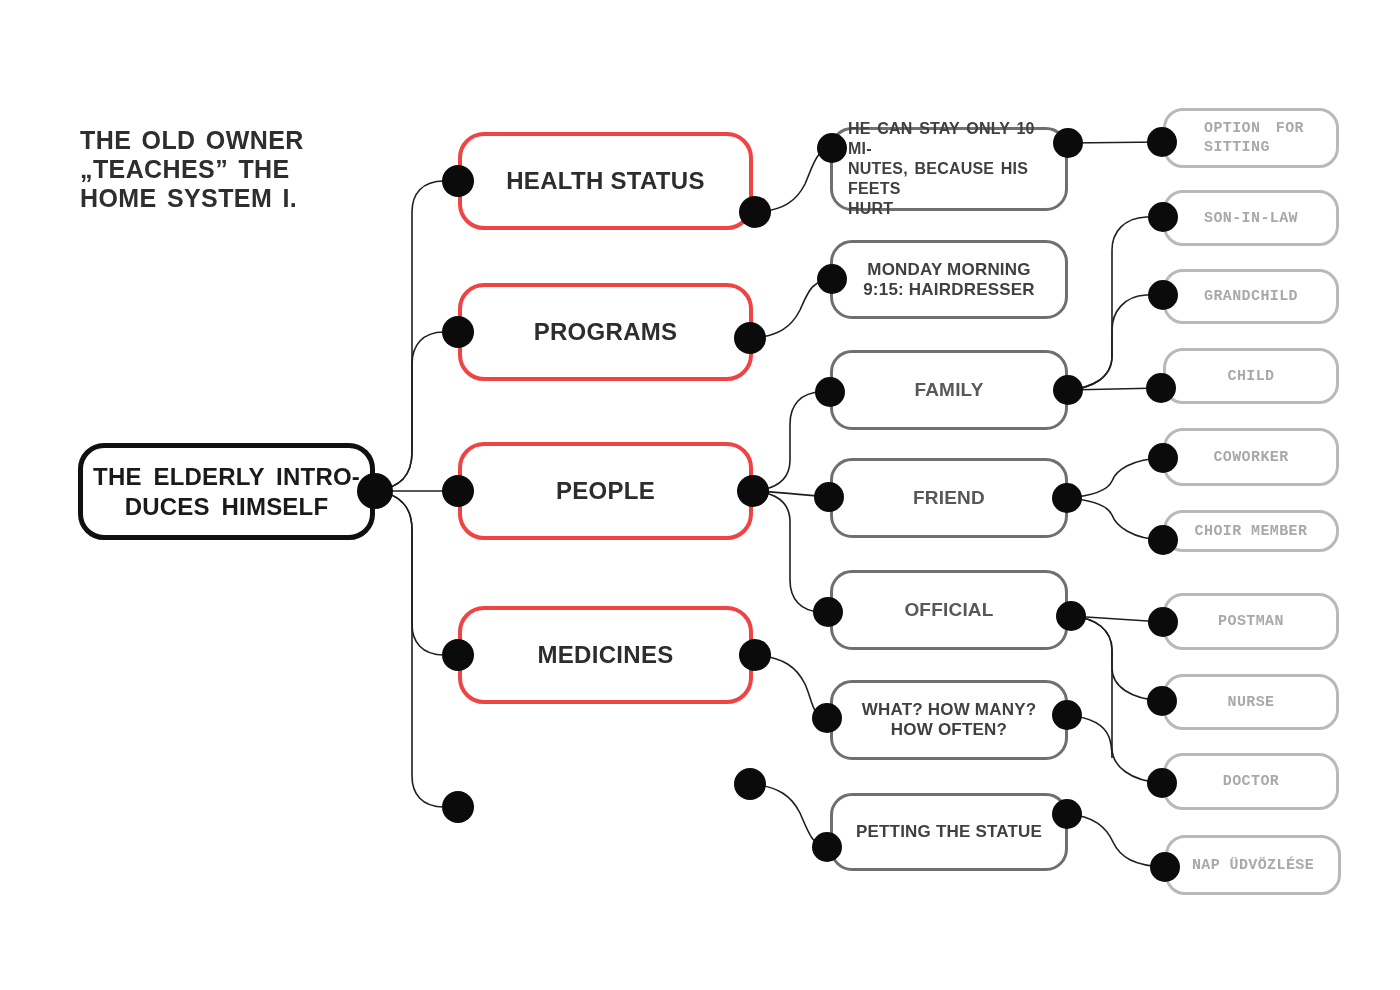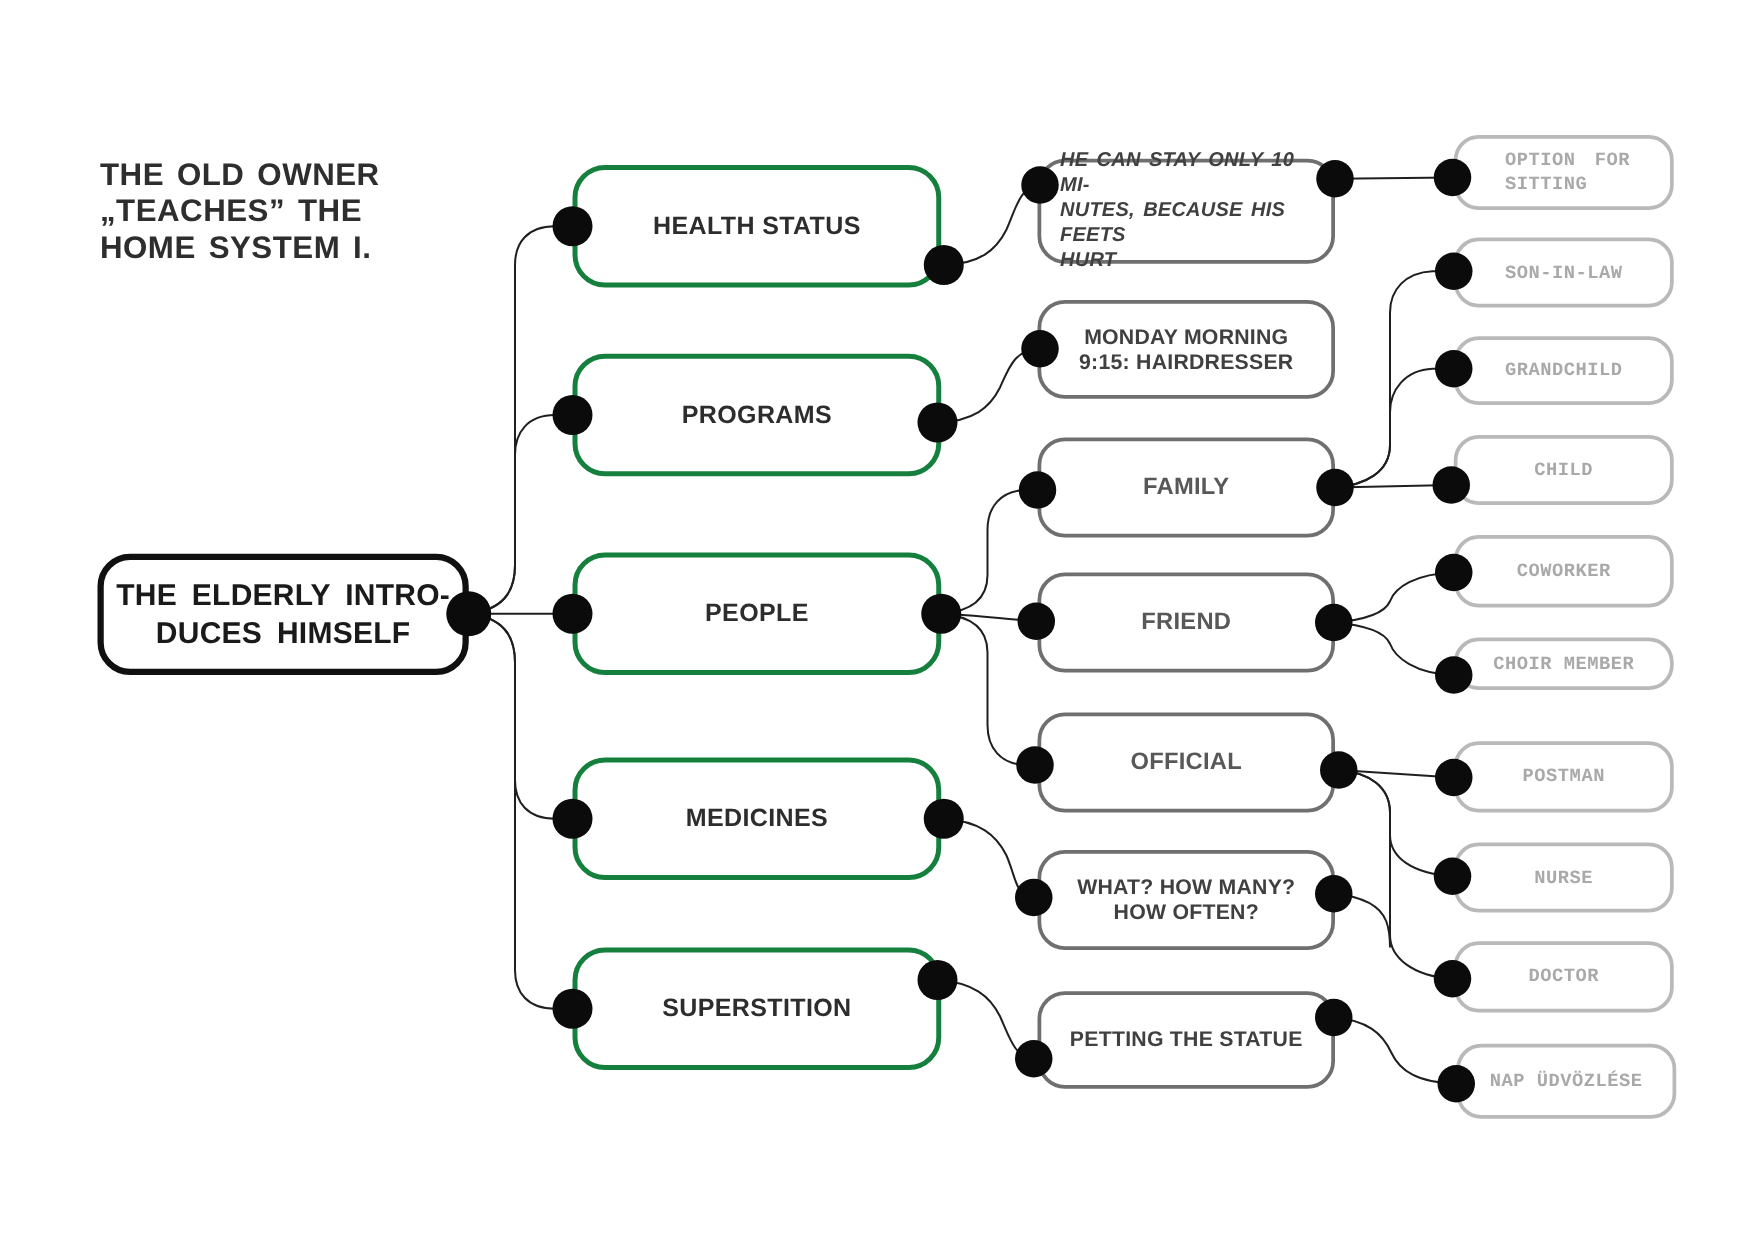--- a/index.html
+++ b/index.html
@@ -16,31 +16,31 @@
   .node{
     position:absolute;box-sizing:border-box;background:#ffffff;
     display:flex;align-items:center;justify-content:center;text-align:center;
     font-weight:700;white-space:pre-line;z-index:1;
   }
   .root{
     border:5px solid #101010;border-radius:26px;
     font-size:24px;line-height:30px;color:#1a1a1a;word-spacing:5px;letter-spacing:0.2px;
   }
   .lvl1{
-    border:4px solid #15803d;border-radius:26px;
-    font-size:20px;color:#2d2d2d;letter-spacing:0.3px;
+    border:4px solid #ef4444;border-radius:26px;
+    font-size:24px;color:#2d2d2d;letter-spacing:0.3px;
   }
   .lvl2{
     border:3.5px solid #6f6f6f;border-radius:22px;
     font-size:17px;color:#404040;letter-spacing:0.2px;
   }
   .lvl2.cat{font-size:19px;color:#585858;}
   .lvl2.textleft{
     justify-content:flex-start;text-align:left;padding:0 15px;
-    font-size:16px;line-height:20px;word-spacing:2px;font-style:italic;
+    font-size:16px;line-height:20px;word-spacing:2px;
   }
   .lvl3{
     border:3.5px solid #b9b9b9;border-radius:20px;
     font-size:15px;color:#a9a9a9;letter-spacing:0.4px;font-family:Liberation Mono, monospace;
   }
   .lvl3.textleft{justify-content:flex-start;text-align:left;padding-left:38px;line-height:19px;word-spacing:6px;}
   svg.overlay{position:absolute;left:0;top:0;z-index:2;pointer-events:none;}
   svg.overlay path{fill:none;stroke:#1f1f1f;stroke-width:1.6;}
   svg.overlay circle{fill:#0b0b0b;}
 </style>
@@ -53,21 +53,20 @@
 „TEACHES” THE
 HOME SYSTEM I.</div>
 
   <div class="node root" style="left:78px;top:443px;width:297px;height:97px">THE ELDERLY INTRO-
 DUCES HIMSELF</div>
 
   <div class="node lvl1" style="left:458px;top:132px;width:295px;height:98px">HEALTH STATUS</div>
   <div class="node lvl1" style="left:458px;top:283px;width:295px;height:98px">PROGRAMS</div>
   <div class="node lvl1" style="left:458px;top:442px;width:295px;height:98px">PEOPLE</div>
   <div class="node lvl1" style="left:458px;top:606px;width:295px;height:98px">MEDICINES</div>
-  <div class="node lvl1" style="left:458px;top:758px;width:295px;height:98px">SUPERSTITION</div>
 
   <div class="node lvl2 textleft" style="left:830px;top:127px;width:238px;height:84px">HE CAN STAY ONLY 10 MI-
 NUTES, BECAUSE HIS FEETS
 HURT</div>
   <div class="node lvl2" style="left:830px;top:240px;width:238px;height:79px">MONDAY MORNING
 9:15: HAIRDRESSER</div>
   <div class="node lvl2 cat" style="left:830px;top:350px;width:238px;height:80px">FAMILY</div>
   <div class="node lvl2 cat" style="left:830px;top:458px;width:238px;height:80px">FRIEND</div>
   <div class="node lvl2 cat" style="left:830px;top:570px;width:238px;height:80px">OFFICIAL</div>
   <div class="node lvl2" style="left:830px;top:680px;width:238px;height:80px">WHAT? HOW MANY?

